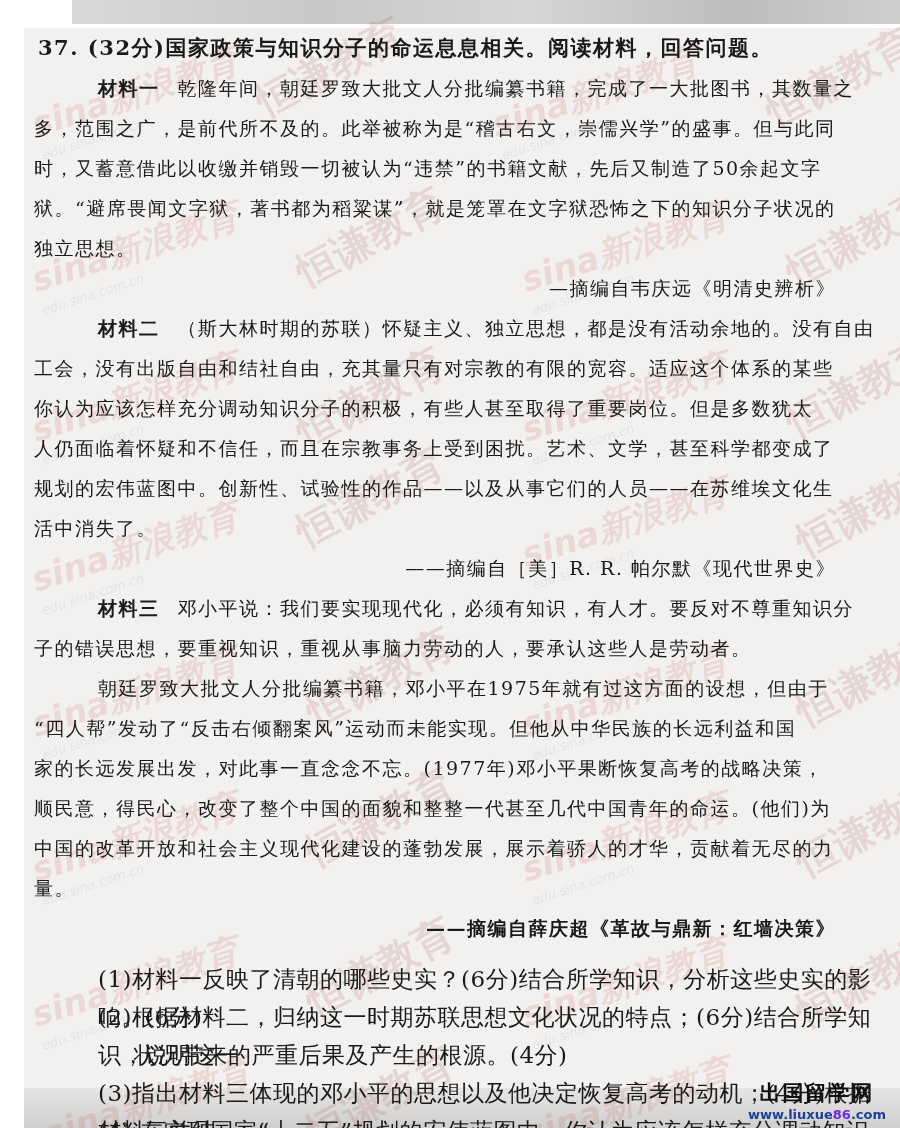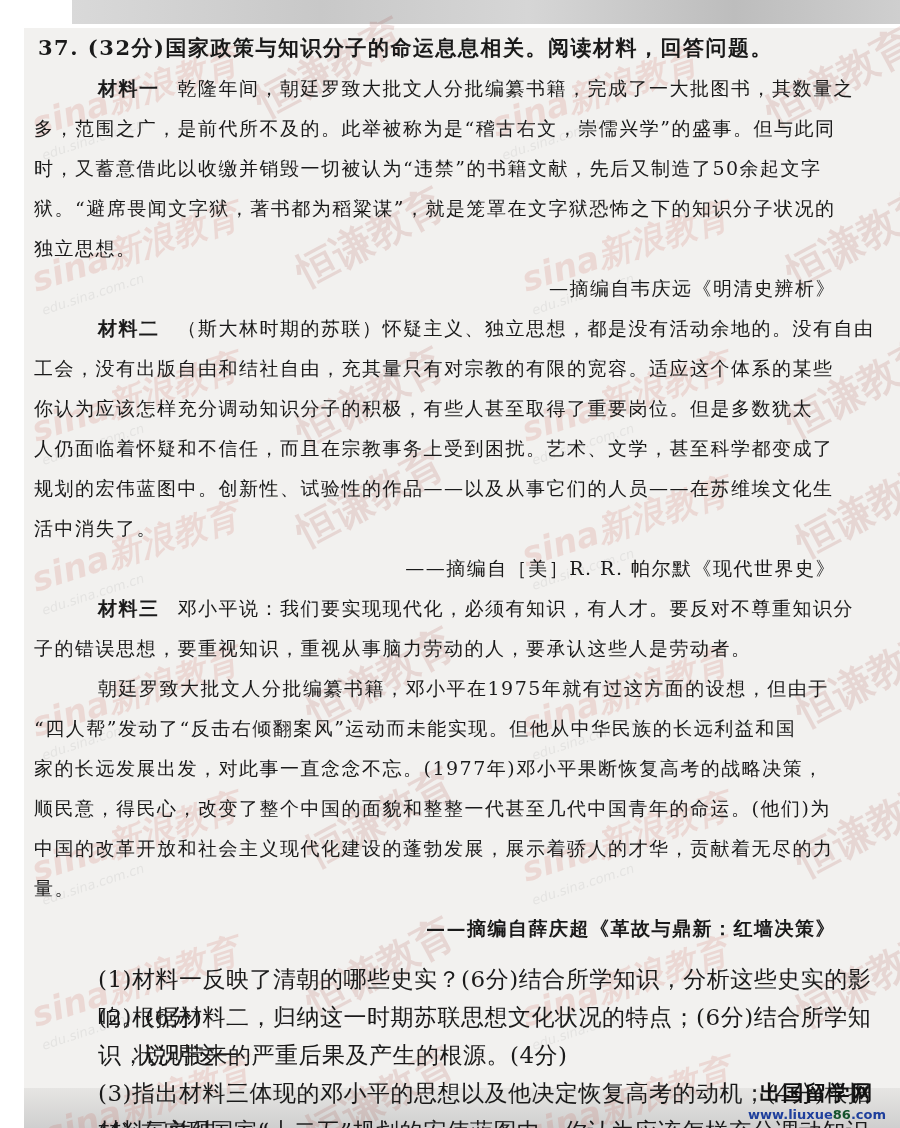--- a/index.html
+++ b/index.html
@@ -43,21 +43,21 @@
   .question { font-size: 23px; line-height: 38px; height: 38px; letter-spacing: 0.5px; padding-left: 64px; font-weight: normal; }
   .question.cont { padding-left: 100px; }
   .spacer-s { height: 12px; }
   .brand {
     position: absolute; right: 14px; bottom: 6px; text-align: center;
     font-family: "DejaVu Sans", sans-serif;
     margin-left: 37px;
   }
   .brand .cn { font-size: 21px; color: #111; letter-spacing: 2px; font-weight: bold; }
   .brand .url { font-size: 13px; color: #1e3f9c; font-weight: bold; }
-  .brand .url .hl { color: #14532d; }
+  .brand .url .hl { color: #6d28d9; }
 </style>
 </head>
 <body>
 
 <div class="top-band"></div>
 
 <div class="paper">
   <div class="paper-bottom"></div>
 </div>
 

